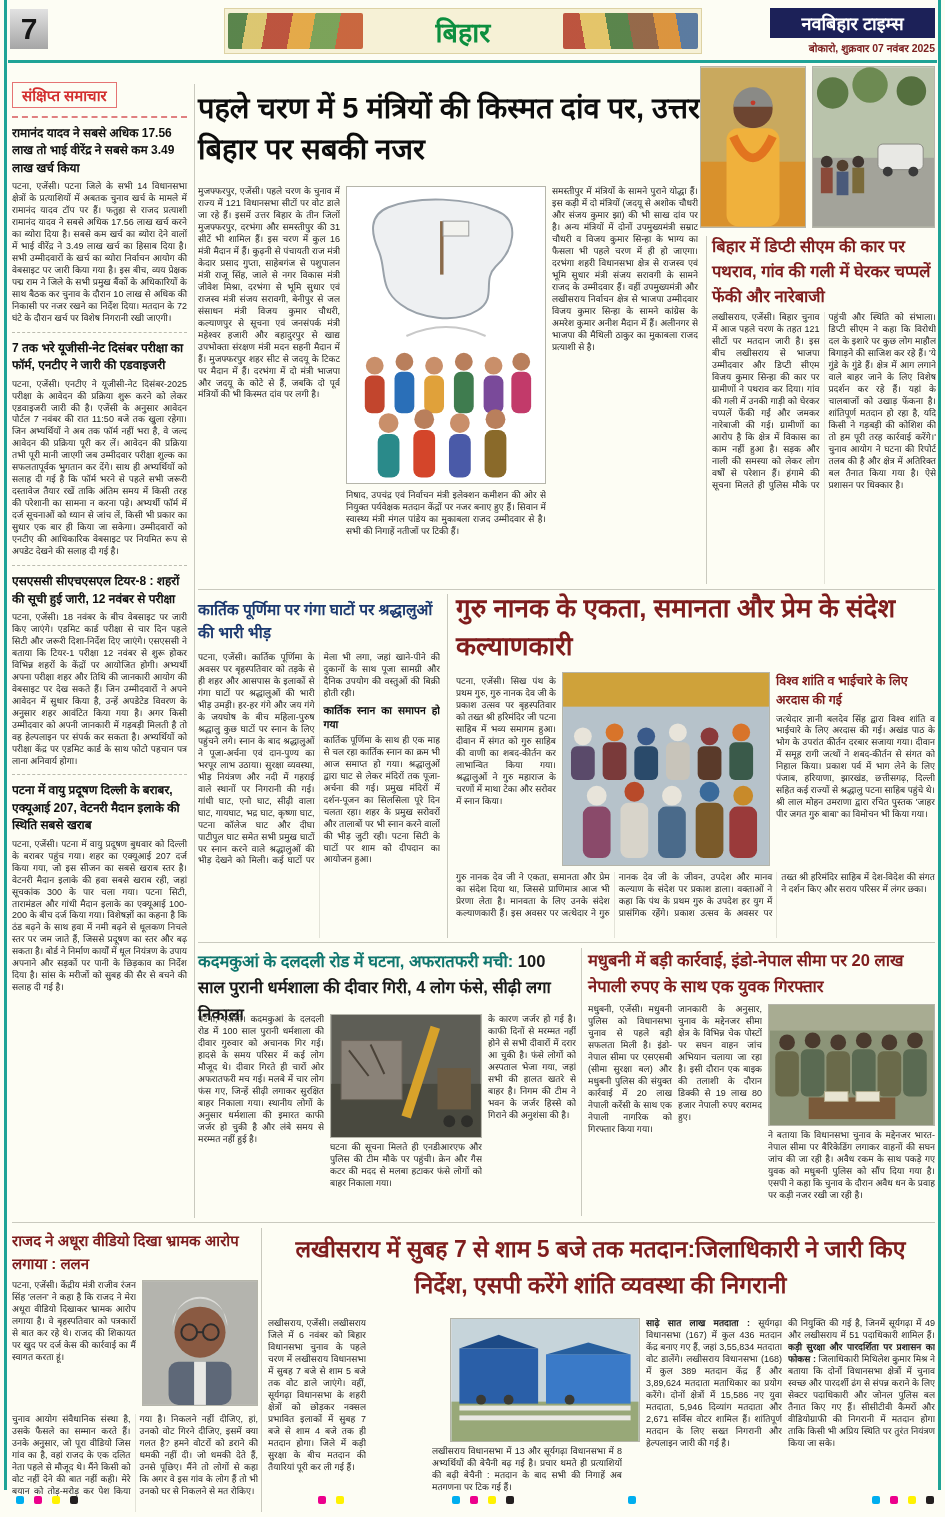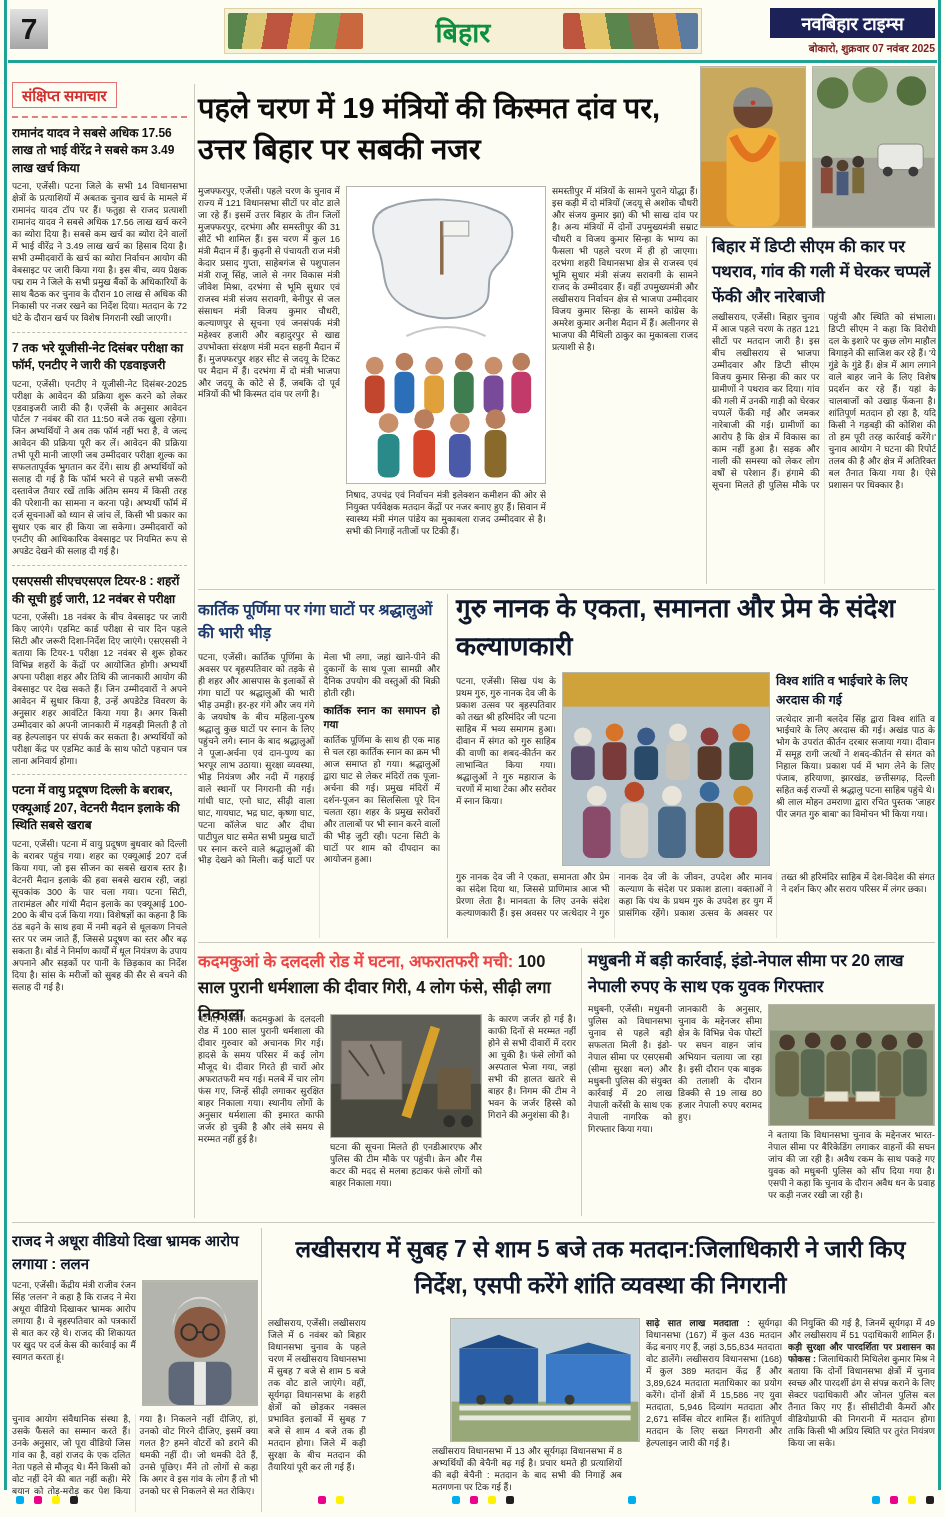--- a/index.html
+++ b/index.html
@@ -34,22 +34,22 @@
   .briefs{position:absolute;left:12px;top:82px;width:180px;height:1140px;overflow:hidden;padding-right:5px;}
   .briefs-title{color:#d32f2f;font-weight:bold;font-size:15px;border:1px solid #e57373;
                 display:inline-block;padding:2px 9px;margin-bottom:4px;}
   .briefs-title-wrap{border-bottom:2px dashed #e08080;padding-bottom:4px;margin-bottom:7px;}
   .brief h3{font-size:12px;line-height:1.45;margin:4px 0 4px;color:#101010;}
   .brief p{font-size:9px;line-height:1.33;text-align:justify;color:#222;}
   .brief{border-bottom:1px dashed #bcbcb0;padding-bottom:7px;margin-bottom:7px;}
   
   .h-lead{position:absolute;left:198px;top:88px;width:506px;font-size:29px;font-weight:800;
           line-height:1.4;color:#0d0d0d;}
-  .h-md{font-weight:bold;color:#0f172a;}
-  .kicker{color:#ef4444;}
+  .h-md{font-weight:bold;color:#7f1d1d;}
+  .kicker{color:#0f766e;}
   .subhead{font-weight:bold;font-size:10.5px;margin:4px 0 3px;color:#101010;}
   
   .regrow{position:absolute;top:1496px;display:flex;gap:10px;}
   .reg{width:8px;height:8px;border-radius:2px;}
 </style>
 </head>
 <body>
 
 <div class="page">
 
@@ -82,21 +82,21 @@
       <h3>एसएससी सीएचएसएल टियर-8 : शहरों की सूची हुई जारी, 12 नवंबर से परीक्षा</h3>
       <p>पटना, एजेंसी। 18 नवंबर के बीच वेबसाइट पर जारी किए जाएंगे। एडमिट कार्ड परीक्षा से चार दिन पहले सिटी और जरूरी दिशा-निर्देश दिए जाएंगे। एसएससी ने बताया कि टियर-1 परीक्षा 12 नवंबर से शुरू होकर विभिन्न शहरों के केंद्रों पर आयोजित होगी। अभ्यर्थी अपना परीक्षा शहर और तिथि की जानकारी आयोग की वेबसाइट पर देख सकते हैं। जिन उम्मीदवारों ने अपने आवेदन में सुधार किया है, उन्हें अपडेटेड विवरण के अनुसार शहर आवंटित किया गया है। अगर किसी उम्मीदवार को अपनी जानकारी में गड़बड़ी मिलती है तो वह हेल्पलाइन पर संपर्क कर सकता है। अभ्यर्थियों को परीक्षा केंद्र पर एडमिट कार्ड के साथ फोटो पहचान पत्र लाना अनिवार्य होगा।</p>
     </div>
     <div class="brief" style="border-bottom:none;">
       <h3>पटना में वायु प्रदूषण दिल्ली के बराबर, एक्यूआई 207, वेटनरी मैदान इलाके की स्थिति सबसे खराब</h3>
       <p>पटना, एजेंसी। पटना में वायु प्रदूषण बुधवार को दिल्ली के बराबर पहुंच गया। शहर का एक्यूआई 207 दर्ज किया गया, जो इस सीजन का सबसे खराब स्तर है। वेटनरी मैदान इलाके की हवा सबसे खराब रही, जहां सूचकांक 300 के पार चला गया। पटना सिटी, तारामंडल और गांधी मैदान इलाके का एक्यूआई 100-200 के बीच दर्ज किया गया। विशेषज्ञों का कहना है कि ठंड बढ़ने के साथ हवा में नमी बढ़ने से धूलकण निचले स्तर पर जम जाते हैं, जिससे प्रदूषण का स्तर और बढ़ सकता है। बोर्ड ने निर्माण कार्यों में धूल नियंत्रण के उपाय अपनाने और सड़कों पर पानी के छिड़काव का निर्देश दिया है। सांस के मरीजों को सुबह की सैर से बचने की सलाह दी गई है।</p>
     </div>
   </div>
   <div class="vline" style="left:194px;top:84px;height:1134px;"></div>
 
-  <h1 class="h-lead">पहले चरण में 19 मंत्रियों की किस्मत दांव पर, उत्तर बिहार पर सबकी नजर</h1>
+  <h1 class="h-lead">पहले चरण में 5 मंत्रियों की किस्मत दांव पर, उत्तर बिहार पर सबकी नजर</h1>
 
   <div class="photo" style="left:700px;top:66px;width:106px;height:162px;">
     <svg viewBox="0 0 106 162">
       <rect width="106" height="162" fill="#c9a95e"></rect>
       <rect y="96" width="106" height="66" fill="#d9912c"></rect>
       <circle cx="53" cy="42" r="20" fill="#6d4531"></circle>
       <path d="M33 40 a20 20 0 0 1 40 0" fill="#8a8a86"></path>
       <rect x="26" y="62" width="54" height="100" rx="12" fill="#f0b13c"></rect>
       <path d="M33 70 q20 44 40 0" stroke="#e2741f" stroke-width="9" fill="none"></path>
       <circle cx="53" cy="36" r="2.5" fill="#c23a2a"></circle>

